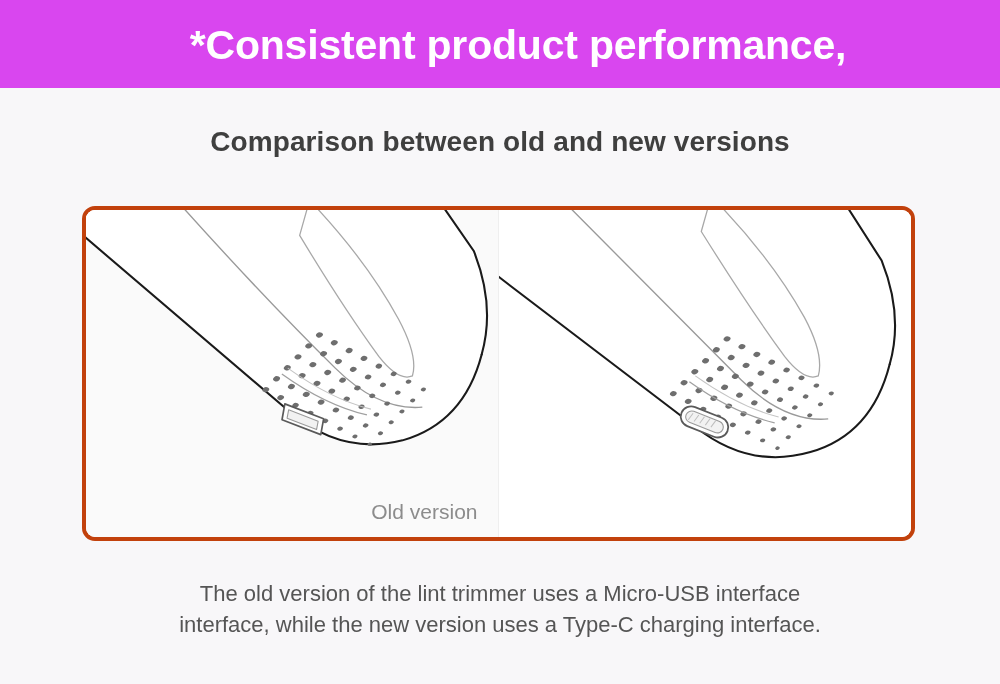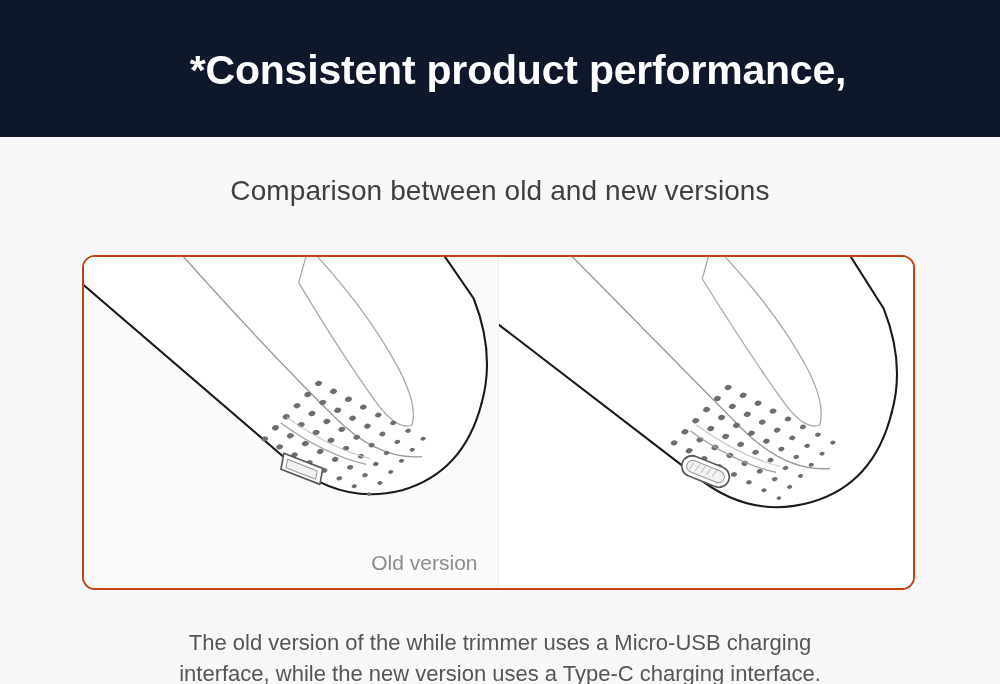--- a/index.html
+++ b/index.html
@@ -11,22 +11,22 @@
     height: 684px;
     background: #F8F7F9;
     font-family: "Liberation Sans", sans-serif;
     overflow: hidden;
     position: relative;
   }
 
   
   .banner {
     width: 1000px;
-    height: 137px;
-    background: #0f172a;
+    height: 88px;
+    background: #d946ef;
     display: flex;
     flex-direction: column;
     align-items: center;
     justify-content: center;
     box-sizing: border-box;
     padding-top: 2px;
     padding-left: 36px;
   }
   .banner-line {
     color: #FFFFFF;
@@ -43,34 +43,34 @@
     width: 1000px;
     height: 564px;
     background: #F8F7F9;
     position: relative;
   }
 
   .section-title {
     text-align: center;
     color: #3F3F3F;
     font-size: 28px;
-    font-weight: normal;
+    font-weight: bold;
     line-height: 34px;
     padding-top: 37px;
     letter-spacing: 0.1px;
   }
 
   
   .compare-card {
     position: absolute;
     left: 82px;
     top: 118px;
     width: 833px;
     height: 335px;
-    border: 2px solid #c2410c;
+    border: 4px solid #c2410c;
     border-radius: 13px;
     background: #FFFFFF;
     box-sizing: border-box;
     overflow: hidden;
   }
   .panel {
     position: absolute;
     top: 0;
     width: 50%;
     height: 100%;
@@ -272,17 +272,17 @@
           <rect x="0" y="0" width="50" height="21" rx="10.5" ry="10.5" fill="#FFFFFF" stroke="#5A5A5A" stroke-width="1.8"></rect>
           <rect x="5" y="4.5" width="40" height="12" rx="6" ry="6" fill="#F2F2F2" stroke="#9A9A9A" stroke-width="1.1"></rect>
           <path d="M 11 6.5 L 9 14.5 M 17 6 L 15 14 M 23 5.6 L 21 13.6 M 29 5.2 L 27 13.2 M 35 5 L 33 13" stroke="#BEBEBE" stroke-width="1"></path>
         </g>
       </svg>
     </div>
 
   </div>
 
   <div class="caption">
-    <div>The old version of the while trimmer uses a Micro-USB charging</div>
+    <div>The old version of the lint trimmer uses a Micro-USB interface</div>
     <div>interface, while the new version uses a Type-C charging interface.</div>
   </div>
 
 </div>
 
 </body></html>

